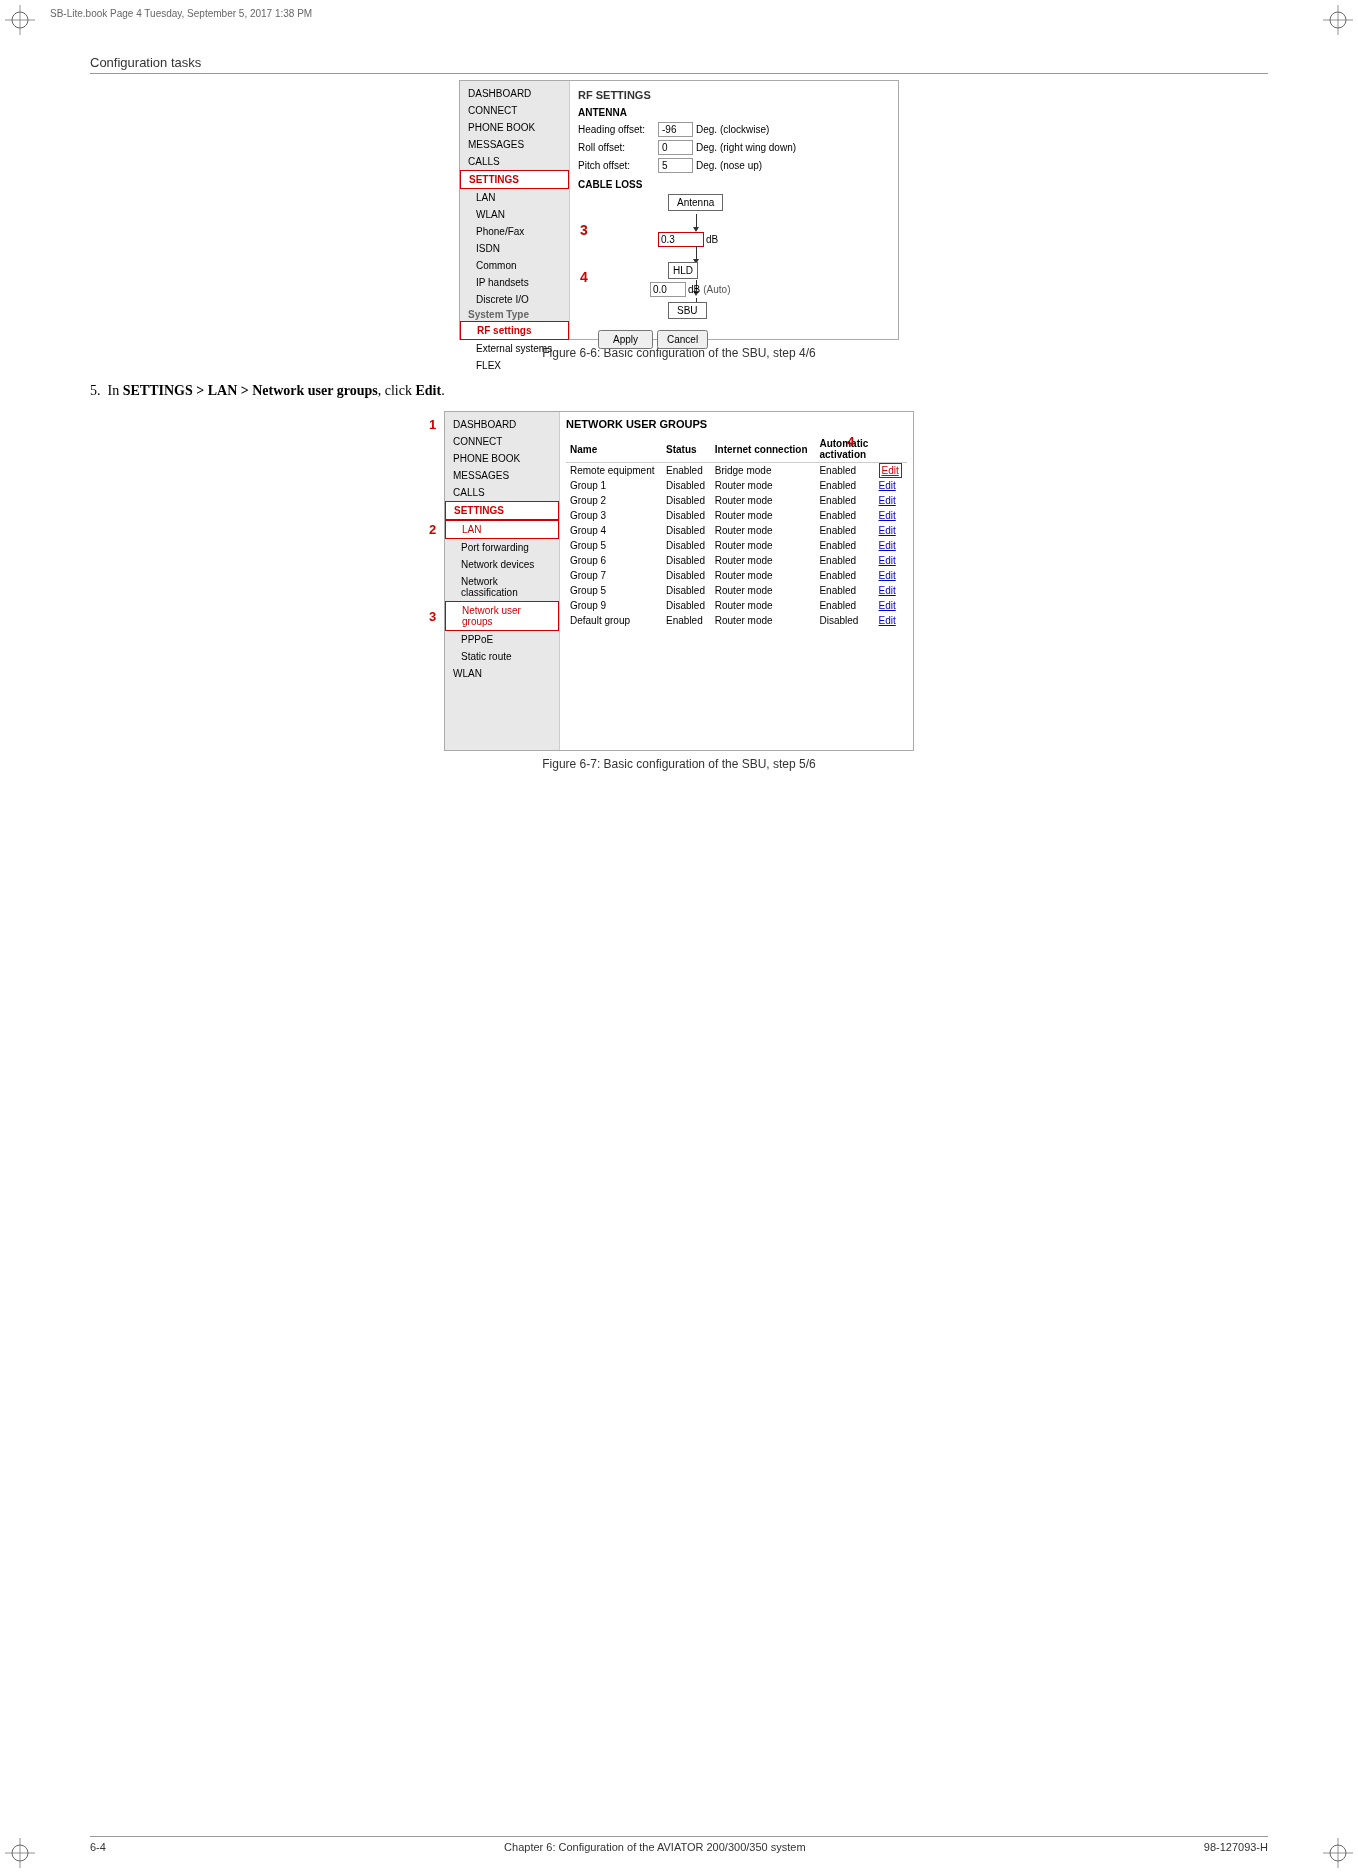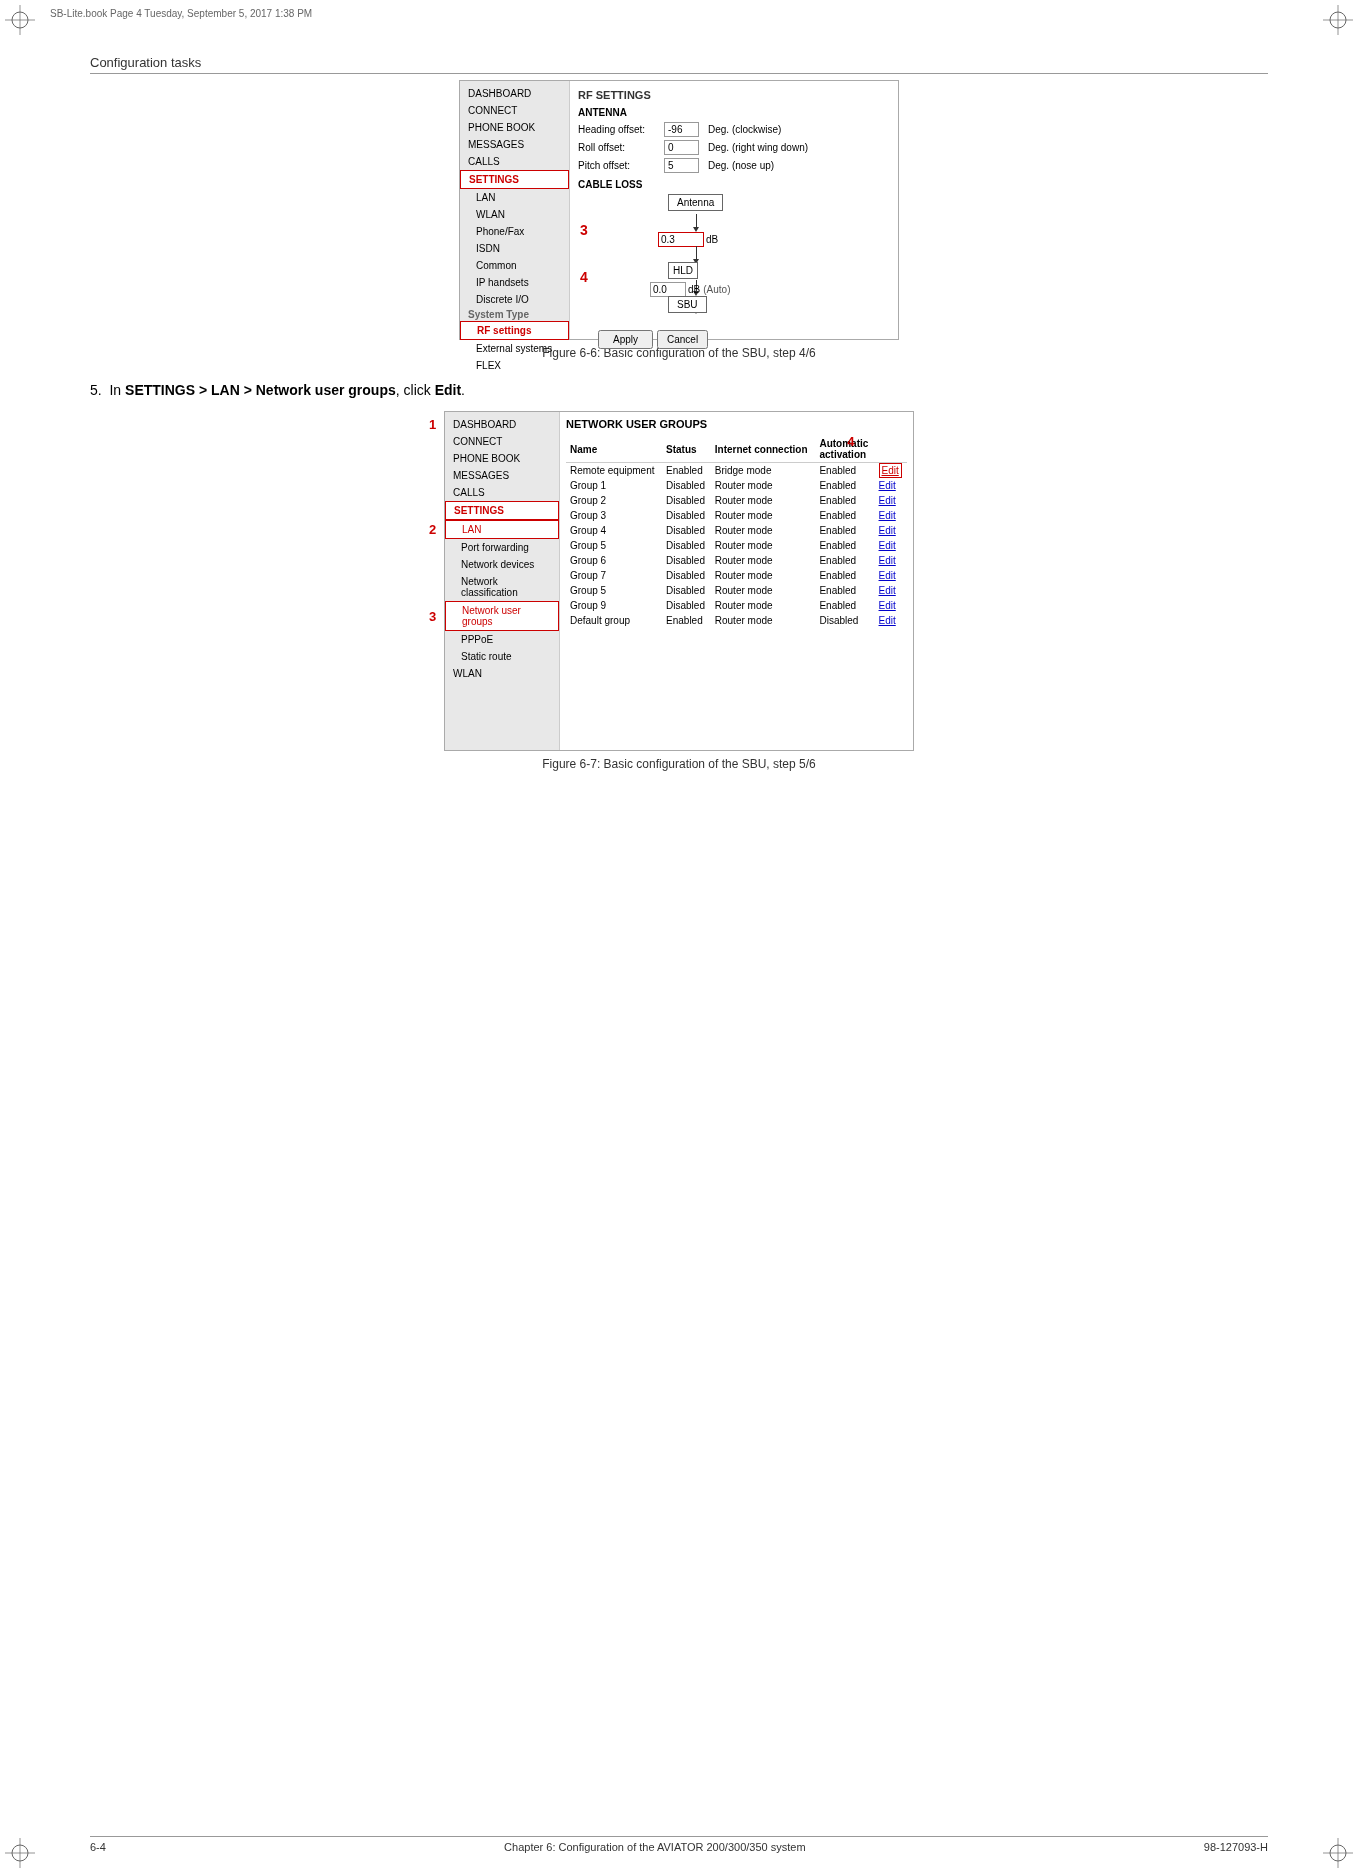--- a/index.html
+++ b/index.html
@@ -135,21 +135,20 @@
     .rf-section-title {
       font-size: 10px;
       font-weight: bold;
       margin-bottom: 4px;
     }
     .rf-field-row {
       display: flex;
       align-items: center;
       margin-bottom: 3px;
       font-size: 10px;
-      gap: 6px;
     }
     .rf-field-label {
       width: 80px;
       font-size: 10px;
     }
     .rf-field-input {
       border: 1px solid #999;
       background: #fff;
       padding: 1px 3px;
       font-size: 10px;
@@ -158,20 +157,21 @@
     .rf-field-unit {
       margin-left: 3px;
       font-size: 10px;
     }
 
     
     .instruction-text {
       font-size: 14px;
       margin: 14px 0 10px 0;
       line-height: 1.5;
+      font-family: Liberation Serif, serif;
     }
     .instruction-text b {
       font-weight: bold;
     }
 
     
     .nug-screenshot {
       width: 470px;
       min-height: 340px;
       display: flex;
@@ -373,21 +373,21 @@
 
             <div style="position:absolute; left:42px; top:88px; display:flex; align-items:center;">
               <input style="border: 1px solid rgb(153, 153, 153); width: 36px; font-size: 10px; padding: 1px 2px;" value="0.0" readonly="">
               <span style="font-size:10px; margin-left:2px;">dB</span>
               <span style="font-size:10px; margin-left:3px; color:#555;">(Auto)</span>
             </div>
 
             <div style="position:absolute; left:88px; top:104px; width:1px; height:12px; background:#333;"></div>
             <div style="position:absolute; left:85px; top:115px; width:0; height:0; border-left:3px solid transparent; border-right:3px solid transparent; border-top:5px solid #333;"></div>
 
-            <div style="position:absolute; left:60px; top:102px; border:1px solid #666; background:#fff; padding:2px 8px; font-size:10px; text-align:center;">SBU</div>
+            <div style="position:absolute; left:60px; top:108px; border:1px solid #666; background:#fff; padding:2px 8px; font-size:10px; text-align:center;">SBU</div>
           </div>
 
           <div style="margin-top:6px; margin-left:20px; display:flex; gap:4px;">
             <button style="font-size:10px; padding:2px 13px; cursor:pointer;">Apply</button>
             <button style="font-size:10px; padding:2px 8px; cursor:pointer;">Cancel</button>
           </div>
         </div>
       </div>
     </div>
     <div class="figure-caption">Figure 6-6: Basic configuration of the SBU, step 4/6</div>

